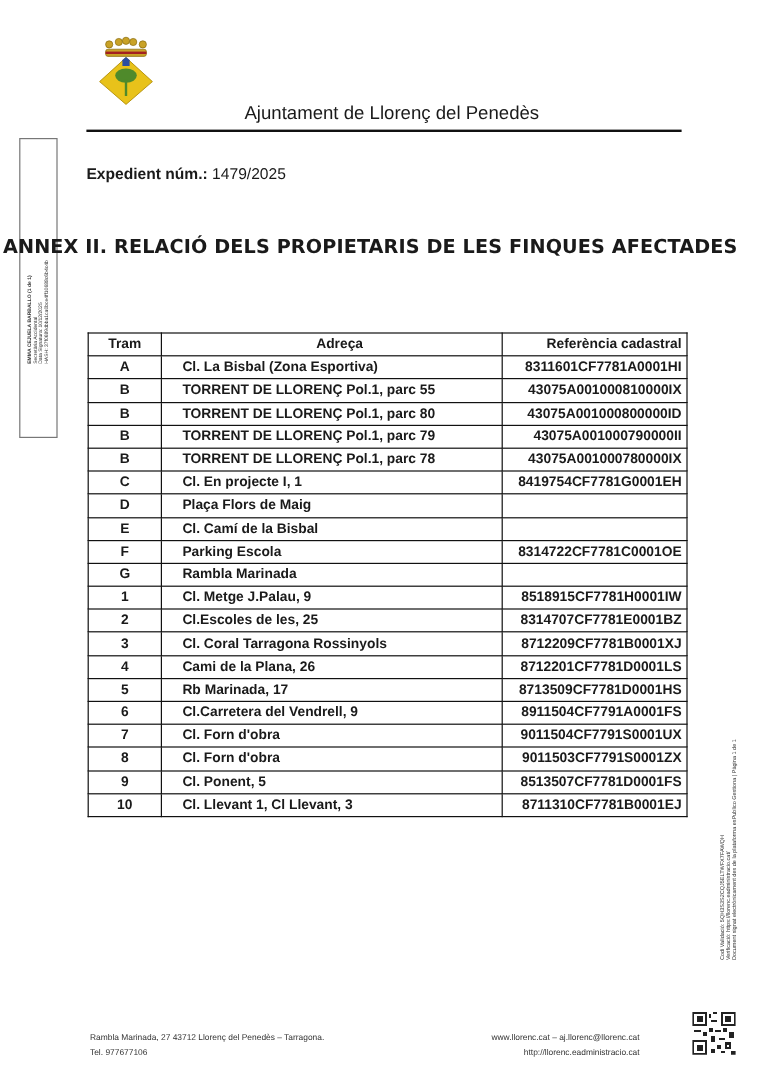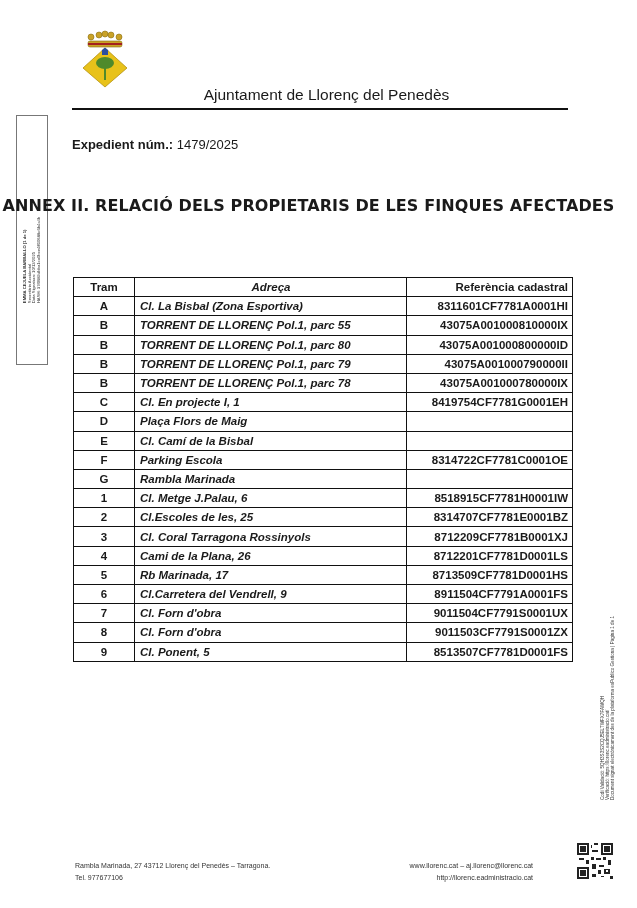--- a/index.html
+++ b/index.html
@@ -10,21 +10,21 @@
   .hr { position:absolute; left:72px; top:108px; width:496px; height:2px; background:#111; }
   .side-stamp { position:absolute; left:16px; top:115px; width:32px; height:250px; border:1px solid #777; box-sizing:border-box; }
   .side-stamp .vt { position:absolute; left:50%; top:58%; transform:translate(-50%,-50%) rotate(-90deg); white-space:nowrap; font-size:4.2px; line-height:4.6px; color:#333; }
   .expedient { position:absolute; left:72px; top:137px; font-size:13px; }
   .expedient b { font-weight:bold;margin-top:24px; }
   .annex { position:absolute; left:0; width:617px; top:196px; text-align:center; font-size:16px; font-weight:bold; font-family:"DejaVu Sans", sans-serif; letter-spacing:0.1px; }
   table { position:absolute; left:73px; top:236px; border-collapse:collapse; width:500px; font-size:11.5px; font-weight:bold;margin-top:41px; }
   td, th { border:1.5px solid #111; height:18.2px; padding:0 4px; line-height:16px; }
   th { font-weight:bold; text-align:center; }
   .c1 { width:52px; text-align:center; }
-  .c2 { width:262px; text-align:left; padding-left:5px;font-style:italic; }
+  .c2 { width:262px; text-align:left; padding-left:17px; }
   .c3 { text-align:right; }
   .right-vert { position:absolute; left:592px; top:580px; width:30px; height:255px; }
   .right-vert .vt { position:absolute; left:50%; top:50%; transform:translate(-50%,-50%) rotate(-90deg); white-space:nowrap; font-size:4.6px; line-height:5px; color:#333; }
   .qr { position:absolute; left:577px; top:843px; width:36px; height:36px; }
   .foot-left { position:absolute; left:75px; top:860px; font-size:7px; line-height:12px; color:#333; }
   .foot-right { position:absolute; right:104px; top:860px; font-size:7px; line-height:12px; color:#333; text-align:right; }
 </style>
 </head>
 <body>
 
@@ -118,21 +118,21 @@
         <td class="c2">Parking Escola</td>
         <td class="c3">8314722CF7781C0001OE</td>
       </tr>
       <tr>
         <td class="c1">G</td>
         <td class="c2">Rambla Marinada</td>
         <td class="c3"></td>
       </tr>
       <tr>
         <td class="c1">1</td>
-        <td class="c2">Cl. Metge J.Palau, 6</td>
+        <td class="c2">Cl. Metge J.Palau, 9</td>
         <td class="c3">8518915CF7781H0001IW</td>
       </tr>
       <tr>
         <td class="c1">2</td>
         <td class="c2">Cl.Escoles de les, 25</td>
         <td class="c3">8314707CF7781E0001BZ</td>
       </tr>
       <tr>
         <td class="c1">3</td>
         <td class="c2">Cl. Coral Tarragona Rossinyols</td>
@@ -160,20 +160,25 @@
       </tr>
       <tr>
         <td class="c1">8</td>
         <td class="c2">Cl. Forn d'obra</td>
         <td class="c3">9011503CF7791S0001ZX</td>
       </tr>
       <tr>
         <td class="c1">9</td>
         <td class="c2">Cl. Ponent, 5</td>
         <td class="c3">8513507CF7781D0001FS</td>
+      </tr>
+      <tr>
+        <td class="c1">10</td>
+        <td class="c2">Cl. Llevant 1, Cl Llevant, 3</td>
+        <td class="c3">8711310CF7781B0001EJ</td>
       </tr>
     </tbody>
 </table>
 
 <div class="right-vert">
   <div class="vt">
     <div>Codi Validació: 5QH3S3S2CQJ5ELTWFX7FAWQH</div>
     <div>Verificació: https://llorenc.eadministracio.cat/</div>
     <div>Document signat electrònicament des de la plataforma esPublico Gestiona | Pàgina 1 de 1</div>
   </div>

